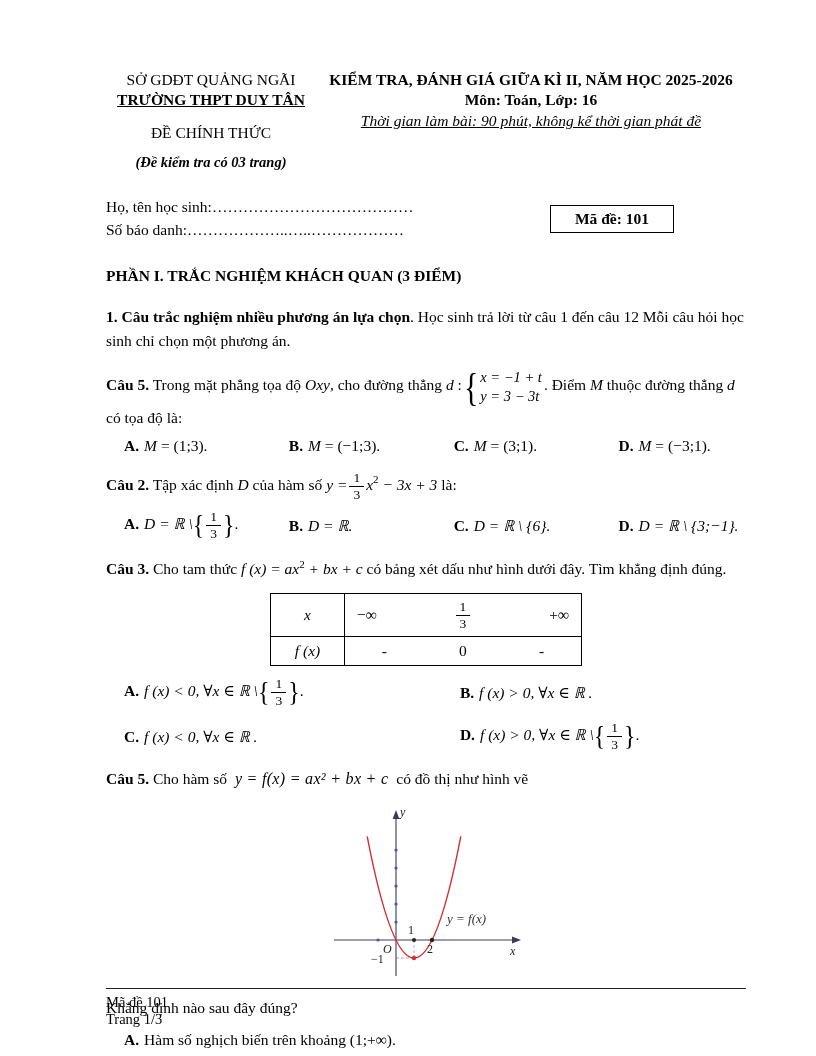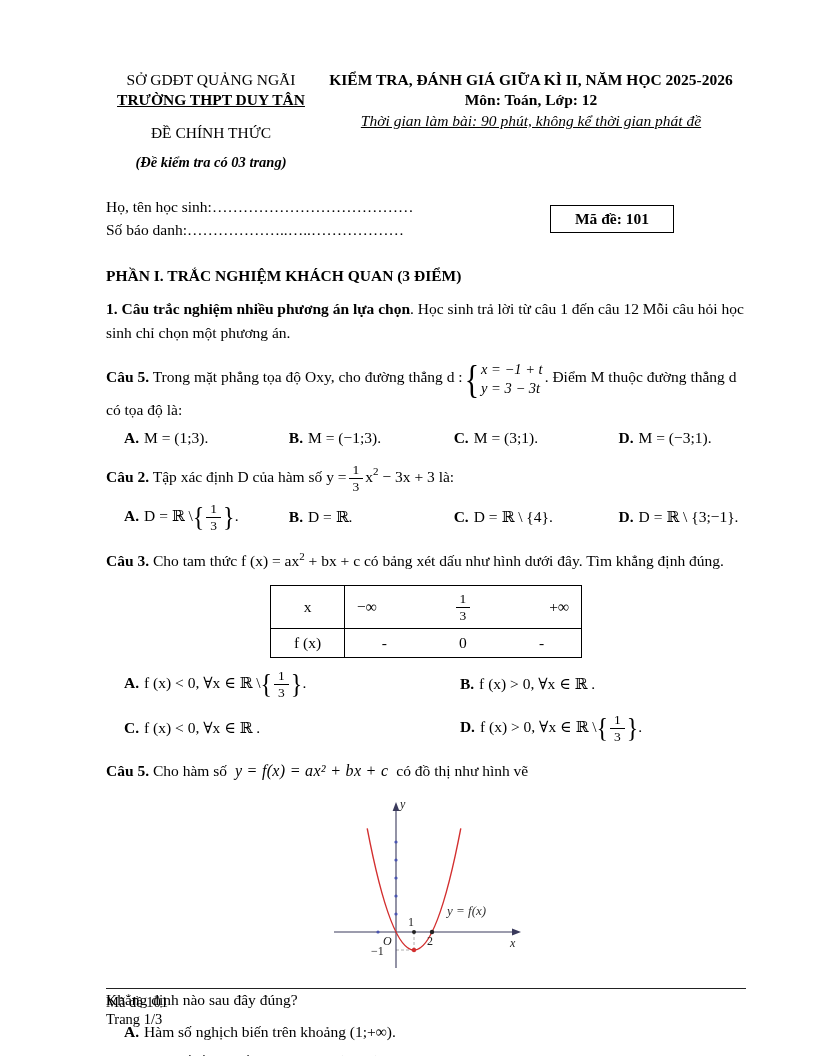--- a/index.html
+++ b/index.html
@@ -29,25 +29,25 @@
   .student-row { display:flex; margin-top:24px; align-items:center; }
   .student-lines { line-height:1.45; }
   .code-box {
     margin-left:auto; margin-right:72px;
     border:1.5px solid #000;
     padding:4px 24px;
     font-weight:bold;
   }
   
   .part-title { margin-top:26px; font-weight:bold; }
-  .intro { margin-top:12px; line-height:1.55; }
+  .intro { margin-top:20px; line-height:1.55; }
   
   .q { margin-top:15px; line-height:1.55; }
   .q-label { font-weight:bold; }
-  .m { }
+  .m { font-style:italic; }
   sup { font-size:11px; }
   
   .frac { display:inline-flex; flex-direction:column; vertical-align:middle; text-align:center;
           font-size:13.5px; line-height:1.15; margin:0 2px; }
   .frac .num { padding:0 4px; border-bottom:1px solid #000; }
   .frac .den { padding:0 4px; }
   
   .sys { display:inline-flex; align-items:center; vertical-align:middle; margin:0 2px; }
   .sys .brace { font-size:30px; line-height:1; transform:scaleY(1.35); transform-origin:center; font-weight:300; }
   .sys .lines { display:flex; flex-direction:column; font-style:italic; font-size:14.5px; line-height:1.3; margin-left:2px; }
@@ -97,21 +97,21 @@
 
   <div class="header">
     <div class="header-left">
       <div class="h-line">SỞ GDĐT QUẢNG NGÃI</div>
       <div class="h-line bold underline">TRƯỜNG THPT DUY TÂN</div>
       <div class="h-line official">ĐỀ CHÍNH THỨC</div>
       <div class="h-line pages-note">(Đề kiểm tra có 03 trang)</div>
     </div>
     <div class="header-right">
       <div class="h-line bold">KIỂM TRA, ĐÁNH GIÁ GIỮA KÌ II, NĂM HỌC 2025-2026</div>
-      <div class="h-line bold">Môn: Toán, Lớp: 12</div>
+      <div class="h-line bold">Môn: Toán, Lớp: 16</div>
       <div class="h-line italic underline">Thời gian làm bài: 90 phút, không kể thời gian phát đề</div>
     </div>
   </div>
 
   <div class="student-row">
     <div class="student-lines">
       <div>Họ, tên học sinh:…………………………………</div>
       <div>Số báo danh:………………..…..………………</div>
     </div>
     <div class="code-box">
@@ -163,21 +163,21 @@
   <div class="opt-row">
     <div class="opt"><span class="opt-label">A.</span><span class="m">D = ℝ \</span><span class="setwrap">
           <span class="sbrace">{</span>
           <span class="frac">
             <span class="num">1</span>
             <span class="den">3</span>
           </span>
           <span class="sbrace">}</span>
         </span><span>.</span></div>
     <div class="opt"><span class="opt-label">B.</span><span class="m">D = ℝ.</span></div>
-    <div class="opt"><span class="opt-label">C.</span><span class="m">D = ℝ \ {4}.</span></div>
+    <div class="opt"><span class="opt-label">C.</span><span class="m">D = ℝ \ {6}.</span></div>
     <div class="opt"><span class="opt-label">D.</span><span class="m">D = ℝ \ {3;−1}.</span></div>
   </div>
 
   <div class="q">
     <span class="q-label">Câu 3.</span>
     <span>Cho tam thức</span>
     <span class="m">f (x) = ax</span><sup>2</sup>
     <span class="m">+ bx + c</span>
     <span>có bảng xét dấu như hình dưới đây. Tìm khẳng định đúng.</span>
   </div>

